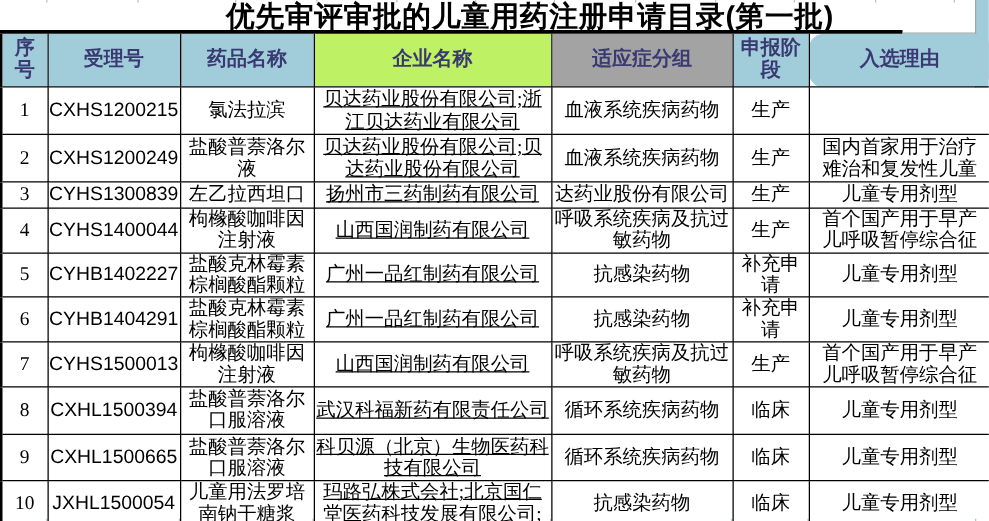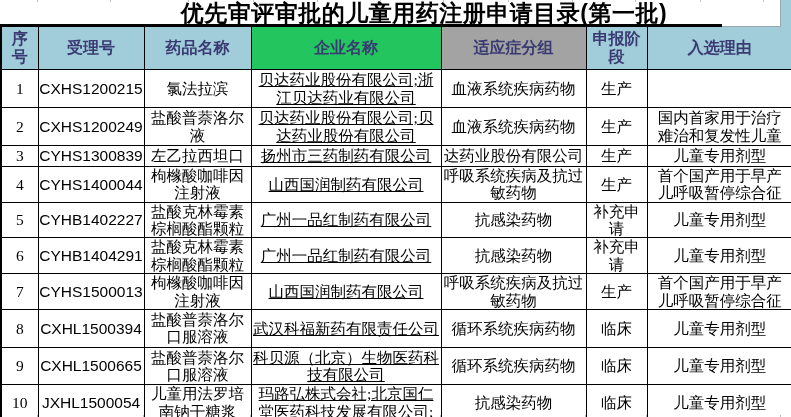--- a/index.html
+++ b/index.html
@@ -101,25 +101,25 @@
         <col style="width:145px">
         <col style="width:61px">
       <col style="width:145px">
     </colgroup>
     <thead>
       <tr id="header-row">
           <th class="col-no" style="background: rgb(161, 205, 219);">序
 号</th>
           <th class="col-acc" style="background: rgb(161, 205, 219);">受理号</th>
           <th class="col-drug" style="background: rgb(161, 205, 219);">药品名称</th>
-          <th class="col-comp" style="background: #22c55e;">企业名称</th>
+          <th class="col-comp" style="background: #bef264;">企业名称</th>
           <th class="col-ind" style="background: #a3a3a3;">适应症分组</th>
           <th class="col-stage" style="background: rgb(161, 205, 219);">申报阶
 段</th>
-          <th class="col-reason" style="background: rgb(161, 205, 219);">入选理由</th>
+          <th class="col-reason" style="background: rgb(161, 205, 219); border-radius: 12px;">入选理由</th>
         </tr>
     </thead>
     <tbody id="table-body">
         <tr style="height: 38px;">
           <td class="col-no">1</td>
           <td class="col-acc">CXHS1200215</td>
           <td class="col-drug">氯法拉滨</td>
           <td class="col-comp">贝达药业股份有限公司;浙
 江贝达药业有限公司</td>
           <td class="col-ind">血液系统疾病药物</td>

